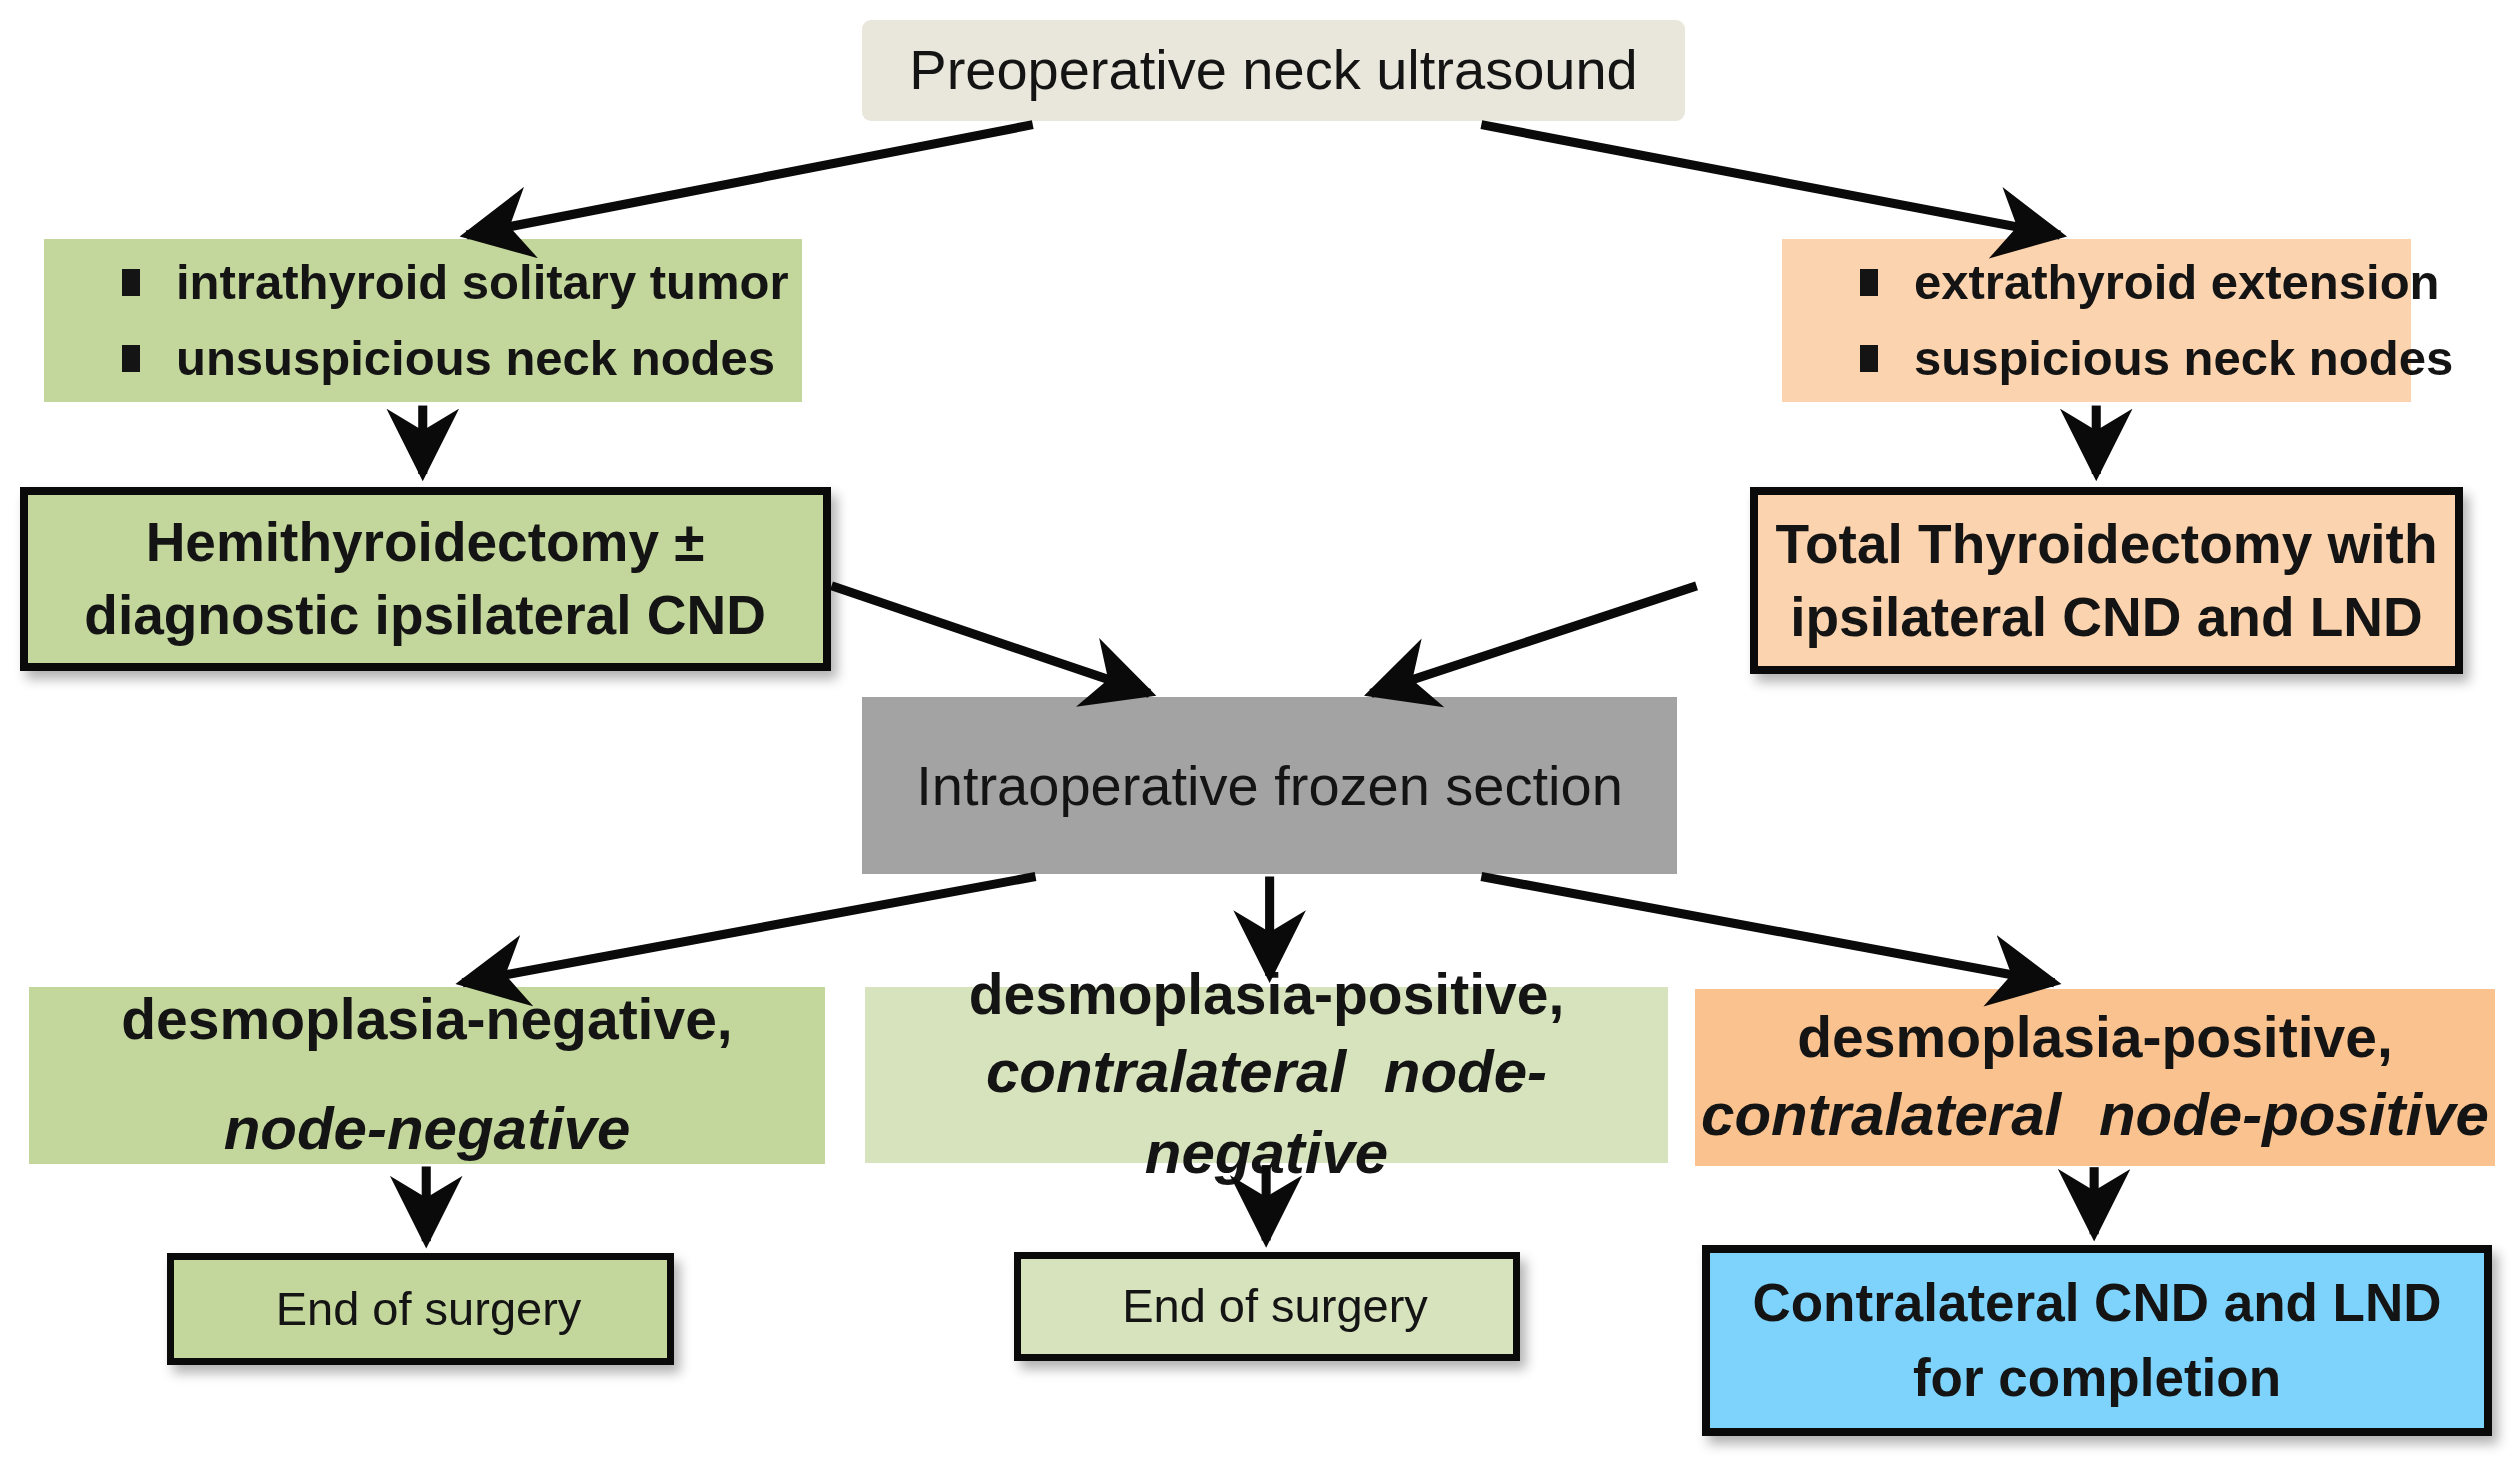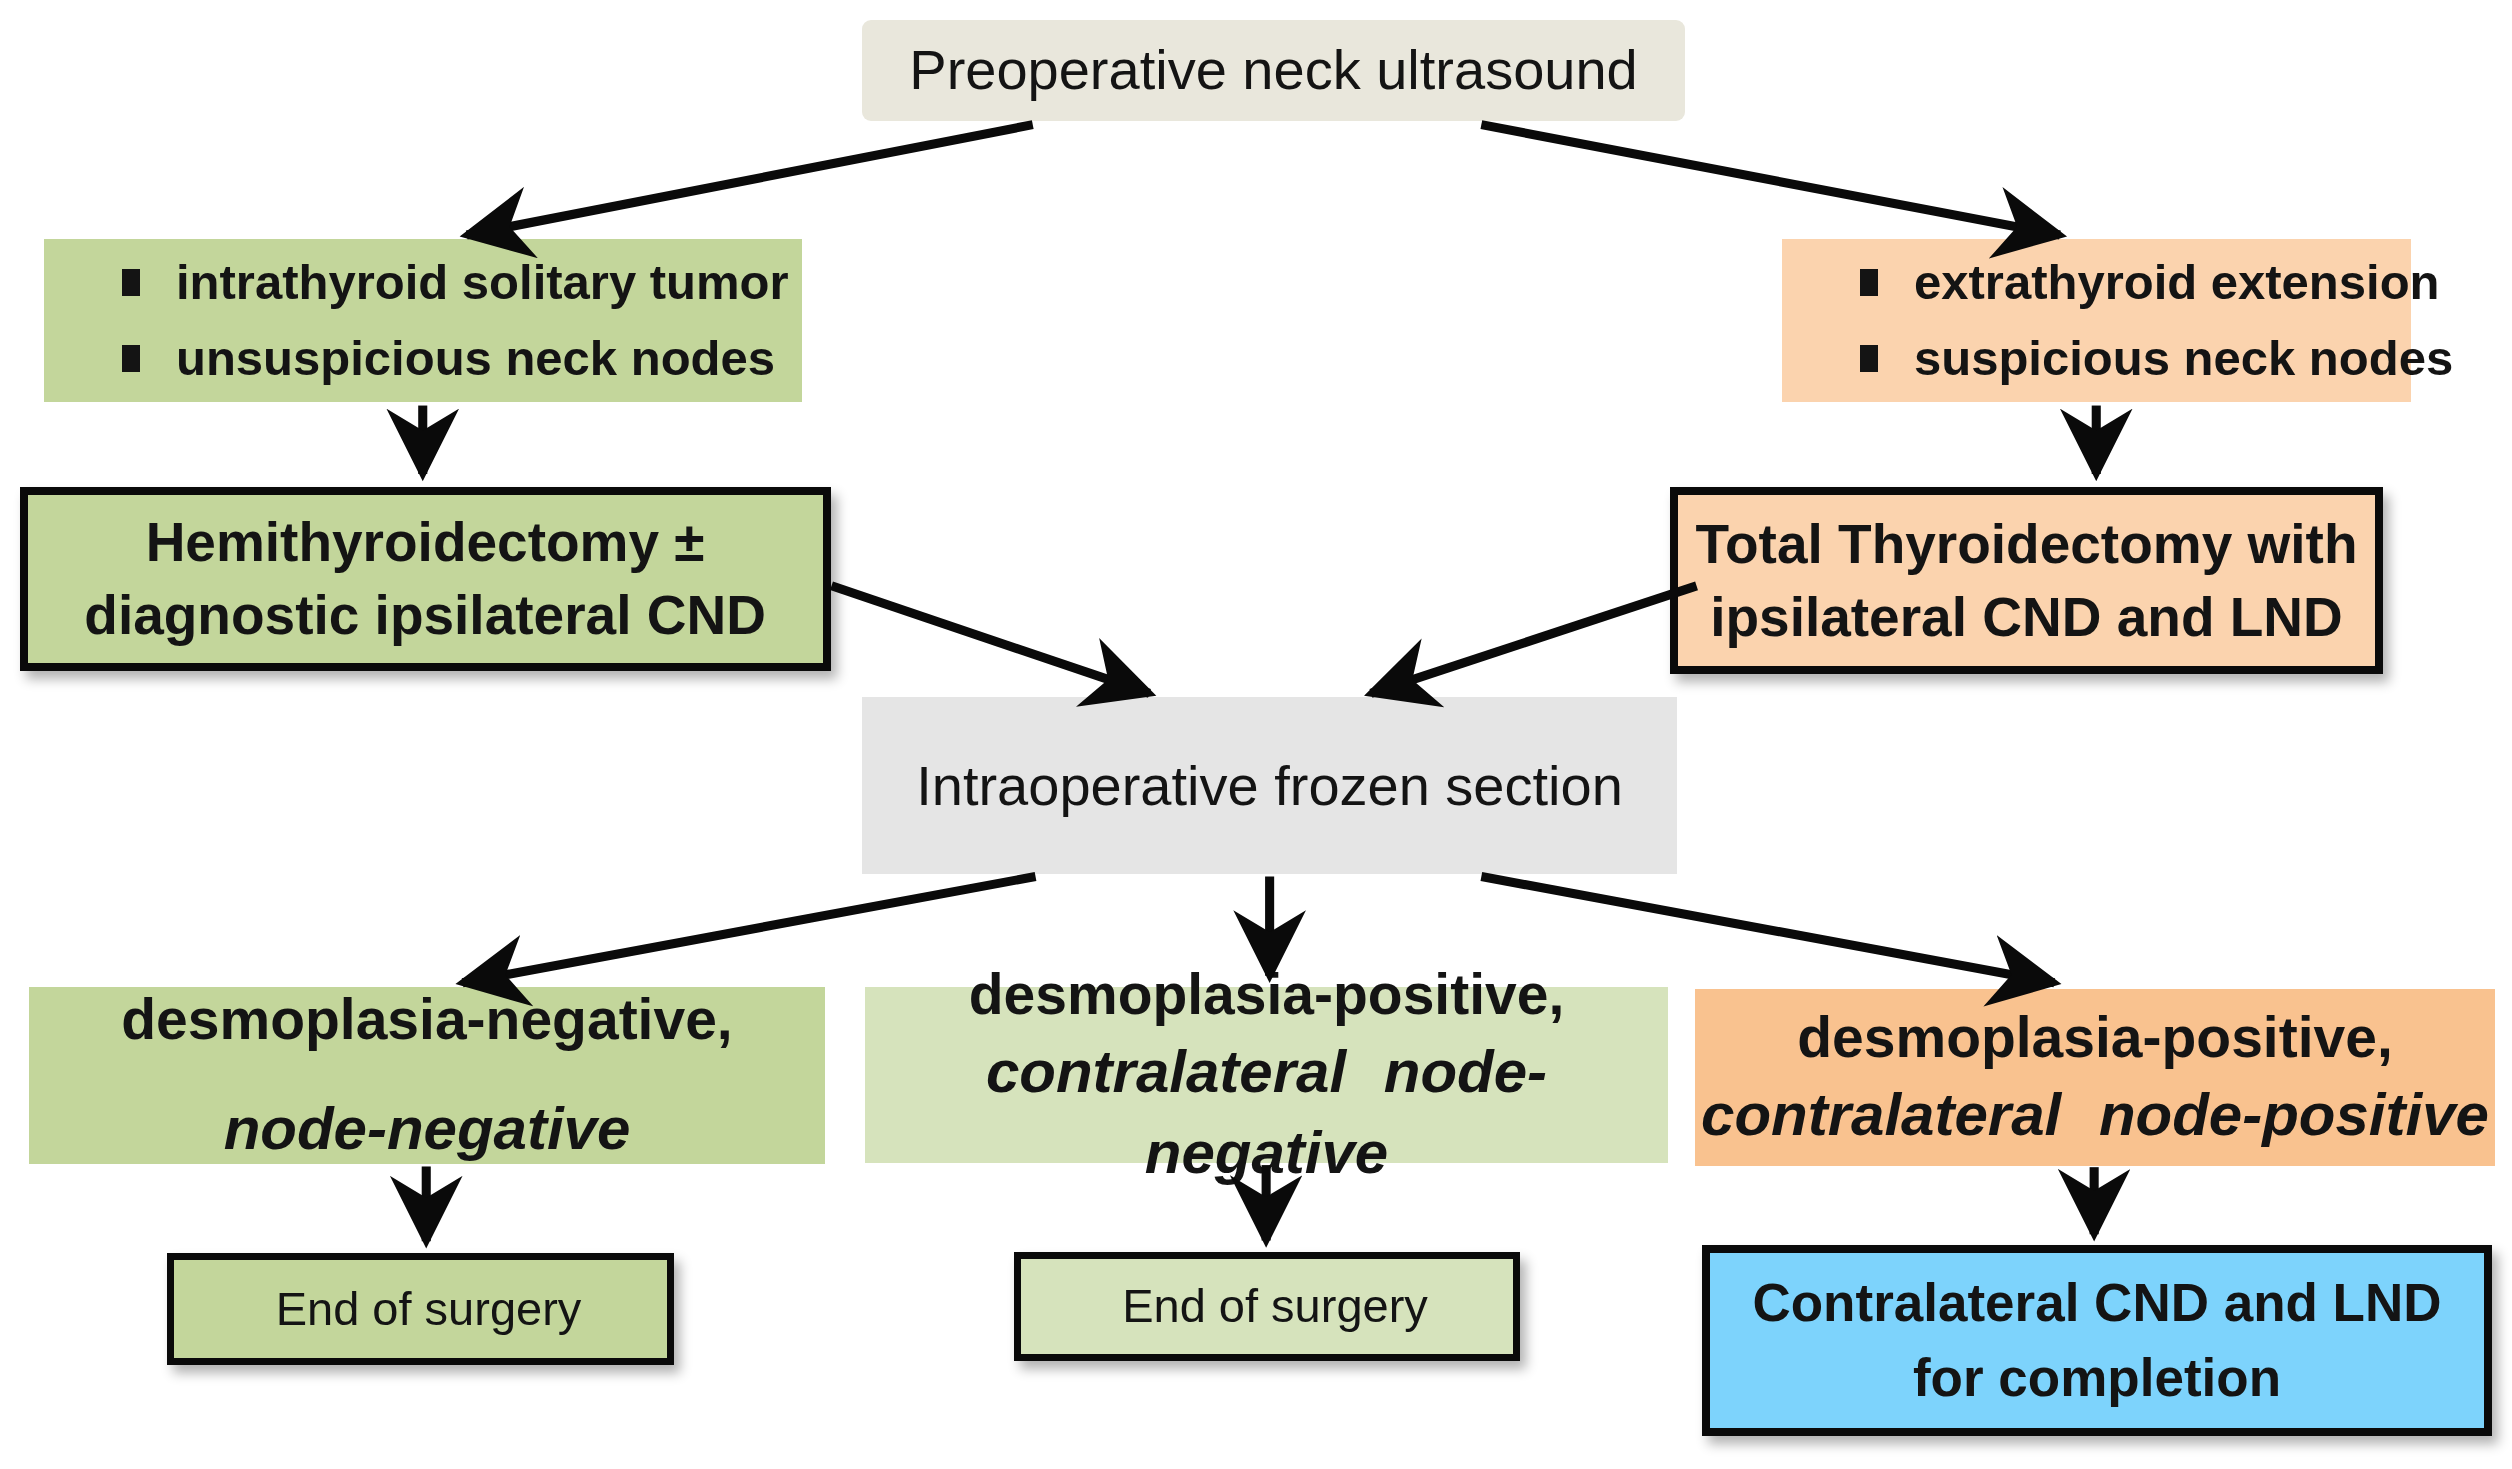--- a/index.html
+++ b/index.html
@@ -42,21 +42,21 @@
     width: 2512px; height: 1470px;
     pointer-events: none;
   }
   #arrow-layer line { stroke: #0a0a0a; stroke-width: 13px; }
 
   
   #node-preop        { left: 862px; top: 19.6px;   width: 823px; height: 101px; border-radius: 9px; }
   #node-left-crit    { left: 44px;   top: 239px;  width: 758px; height: 163px; }
   #node-right-crit   { left: 1782px; top: 239px;  width: 629px;  height: 163px; }
   #node-hemi         { left: 19.6px;   top: 487px;  width: 811px; height: 184px; }
-  #node-total        { left: 1670px; top: 487px;  width: 713px; height: 187px; text-align: right; }
+  #node-total        { left: 1750px; top: 487px;  width: 713px; height: 187px; text-align: right; }
   #node-frozen       { left: 862px; top: 697px;  width: 815px; height: 177px; }
   #node-desmo-neg    { left: 29px;   top: 987px; width: 796px; height: 177px; }
   #node-desmo-posnn  { left: 865px; top: 987px; width: 803px; height: 176px; }
   #node-desmo-posnp  { left: 1695px; top: 989px; width: 800px; height: 177px; }
   #node-end-left     { left: 167px;  top: 1253px; width: 507px;  height: 112px; }
   #node-end-mid      { left: 1014px; top: 1252px; width: 506px;  height: 109px; }
   #node-completion   { left: 1702px; top: 1245px; width: 790px; height: 191px; }
 </style>
 </head>
 <body>
@@ -92,21 +92,21 @@
   <div class="node bordered bold-box" id="node-hemi" style="background-color: rgb(195, 214, 155);">
     <div>Hemithyroidectomy ±</div>
     <div>diagnostic ipsilateral CND</div>
   </div>
 
   <div class="node bordered bold-box" id="node-total" style="background-color: rgb(251, 211, 174);">
     <div>Total Thyroidectomy with</div>
     <div>ipsilateral CND and LND</div>
   </div>
 
-  <div class="node plain" id="node-frozen" style="background-color: #e5e5e5;">
+  <div class="node plain" id="node-frozen" style="background-color: #a3a3a3;">
     <div>Intraoperative frozen section</div>
   </div>
 
   <div class="node" id="node-desmo-neg" style="background-color: rgb(195, 214, 155); gap: 32px;">
     <div class="decision-l1">desmoplasia-negative,</div>
     <div class="decision-l2">node-negative</div>
   </div>
 
   <div class="node" id="node-desmo-posnn" style="background-color: rgb(214, 227, 188);">
     <div class="decision-l1">desmoplasia-positive,</div>

